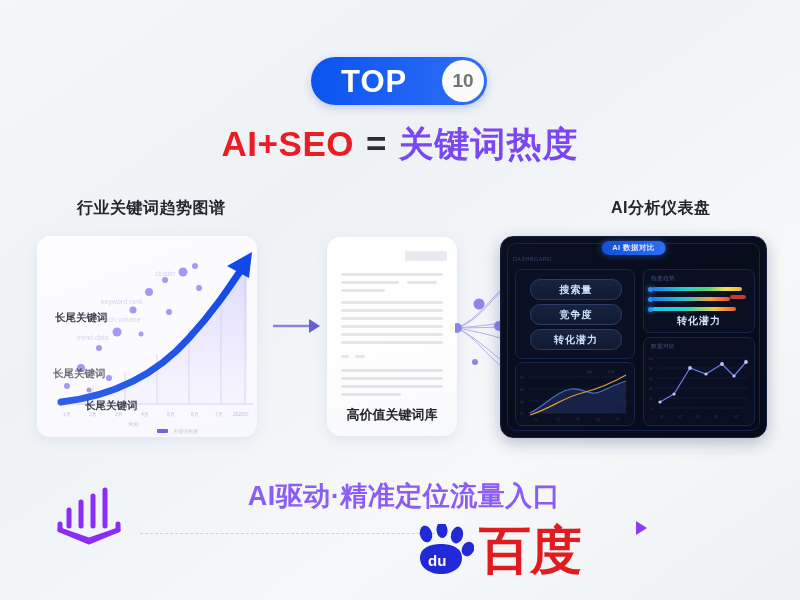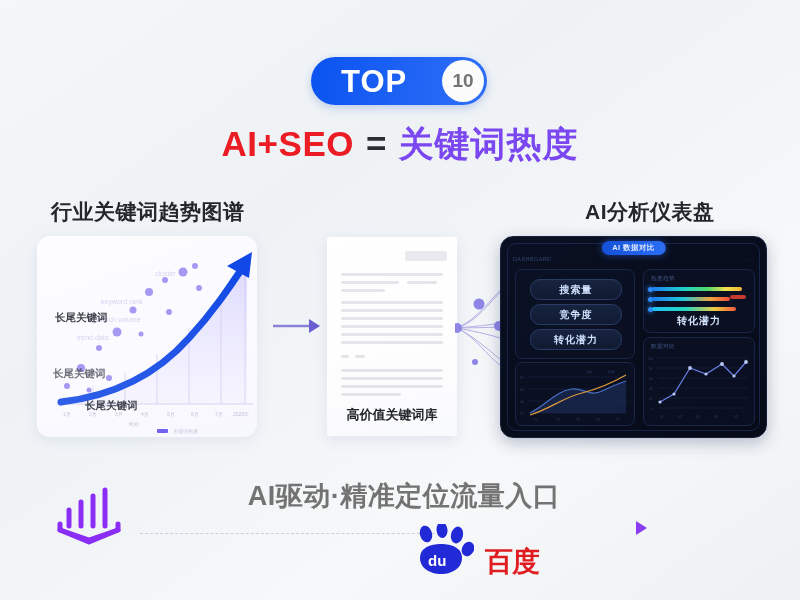--- a/index.html
+++ b/index.html
@@ -32,22 +32,22 @@
   .headline{
     position:absolute;left:0;right:0;top:126px;text-align:center;
     font-size:35px;font-weight:bold;line-height:1;white-space:nowrap;
   }
   .headline .hl-red{color:#ec1c24;letter-spacing:.5px;}
   .headline .hl-eq{color:#2a2d34;margin:0 12px;}
   .headline .hl-purple{color:#7b47f0;letter-spacing:1px;}
 
   
   .sec-title{
-    position:absolute;font-size:21px;font-weight:bold;color:#23262c;
-    letter-spacing:.5px;white-space:nowrap;
+    position:absolute;font-size:16px;font-weight:bold;color:#23262c;
+    letter-spacing:.5px;white-space:nowrap;margin-left:26px;
   }
   .sec-left{left:51px;top:198px;}
   .sec-right{left:585px;top:198px;}
 
   
   .card-left{
     position:absolute;left:37px;top:236px;width:220px;height:201px;
     background:linear-gradient(160deg,#fdfdff 0%,#fafaff 60%,#f7f7fe 100%);
     border-radius:13px;box-shadow:0 4px 14px rgba(120,130,190,.13);
     overflow:hidden;
@@ -61,21 +61,21 @@
   .ltag.t2{left:16px;top:131px;opacity:.75;}
   .ltag.t3{left:48px;top:163px;}
 
   
   .arrow1{position:absolute;left:273px;top:318px;width:48px;height:16px;}
 
   
   .card-doc{
     position:absolute;left:327px;top:237px;width:130px;height:199px;
     background:linear-gradient(170deg,#ffffff 0%,#fdfdfe 70%,#f8f9fc 100%);
-    border-radius:2px;box-shadow:0 4px 13px rgba(120,130,190,.16);
+    border-radius:14px;box-shadow:0 4px 13px rgba(120,130,190,.16);
     overflow:hidden;
   }
   .doc-chip{
     position:absolute;right:10px;top:14px;width:42px;height:10px;
     background:#e9eaef;border-radius:2px;
   }
   .doc-line{position:absolute;height:3px;background:#e4e5ea;border-radius:2px;}
   .doc-caption{
     position:absolute;left:0;right:0;bottom:12px;text-align:center;
     font-size:13px;font-weight:bold;color:#21242a;white-space:nowrap;
@@ -131,27 +131,27 @@
   .gchip{position:absolute;right:8px;top:25px;width:16px;height:4px;border-radius:2px;background:#c33b2f;}
 
   
   .bar-icon{position:absolute;left:52px;top:484px;width:74px;height:68px;}
   .dash-rule{
     position:absolute;left:140px;top:533px;width:295px;height:0;
     border-top:1px dashed #c9cfe2;
   }
   .bottom-title{
     position:absolute;left:8px;right:0;top:478px;text-align:center;
-    font-size:27px;font-weight:bold;color:#737373;letter-spacing:.5px;white-space:nowrap;
+    font-size:27px;font-weight:bold;color:#8b5cf6;letter-spacing:.5px;white-space:nowrap;
   }
   .logos{position:absolute;left:412px;top:518px;width:330px;height:70px;}
   .baidu{position:absolute;left:0;top:6px;display:flex;align-items:flex-end;}
   .baidu-txt{
-    color:#e01c21;font-size:28px;font-weight:bold;letter-spacing:-1px;
-    line-height:1;margin-left:11px;
+    color:#e01c21;font-size:52px;font-weight:bold;letter-spacing:-1px;
+    line-height:1;margin-left:5px;
   }
   .google{
     position:absolute;left:145px;top:2px;font-size:50px;font-weight:normal;
     letter-spacing:-2px;line-height:1;font-family:"DejaVu Sans",sans-serif;
   }
   .g-b{color:#4285f4;} .g-r{color:#ea4335;} .g-y{color:#fbbc05;} .g-g{color:#34a853;}
   .play-tri{
     position:absolute;left:224px;top:3px;width:0;height:0;
     border-left:11px solid #8a3ef0;border-top:7px solid transparent;border-bottom:7px solid transparent;
   }

